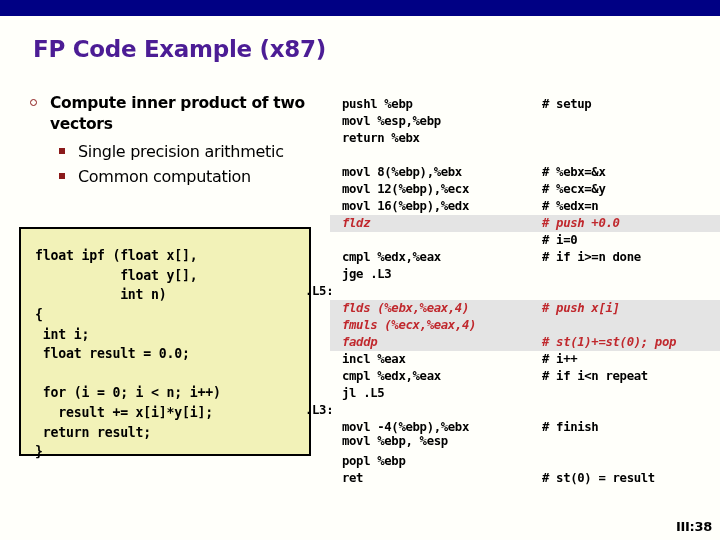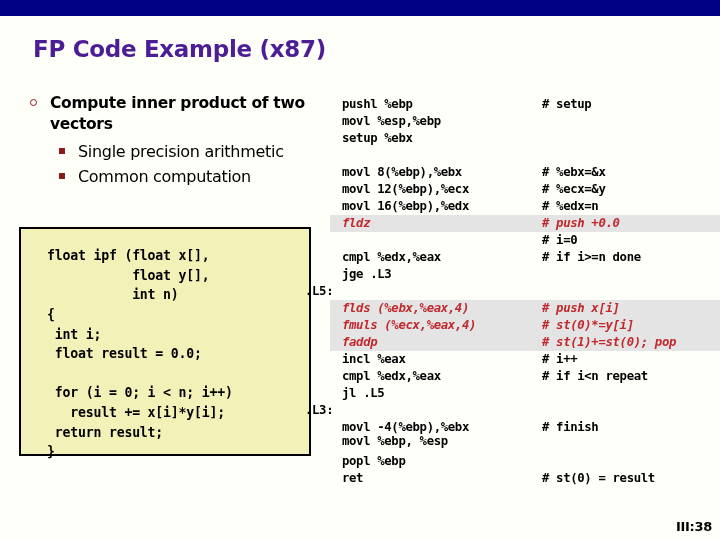--- a/index.html
+++ b/index.html
@@ -86,21 +86,21 @@
     left: 19px;
     top: 227px;
     width: 292px;
     height: 229px;
     background: #f2f2b8;
     border: 2px solid #000000;
     box-sizing: border-box;
   }
   #c-code-text {
     position: absolute;
-    left: 26px;
+    left: 14px;
     top: 4px;
     font-family: "DejaVu Sans Mono", monospace;
     font-size: 13.2px;
     line-height: 19.6px;
     color: #000000;
     white-space: pre;
     font-weight: bold;
     letter-spacing: -0.2px;
   }
 
@@ -202,32 +202,32 @@
    result += x[i]*y[i];
  return result;
 }</pre>
 </div>
 
 <div id="asm-area" style="position: absolute; height: 391px;">
     <div class="hl-band" style="top: 119px; height: 17px; background: rgb(228, 228, 228);"></div>
     <div class="hl-band" style="top: 204px; height: 51px; background: rgb(228, 228, 228);"></div>
     <div class="asm-row" style="position: absolute; left: 0px; top: 0px; width: 415px;"><span class="asm-instr">pushl %ebp</span><span class="asm-comment"># setup</span></div>
     <div class="asm-row" style="position: absolute; left: 0px; top: 17px; width: 415px;"><span class="asm-instr">movl %esp,%ebp</span></div>
-    <div class="asm-row" style="position: absolute; left: 0px; top: 34px; width: 415px;"><span class="asm-instr">setup %ebx</span></div>
+    <div class="asm-row" style="position: absolute; left: 0px; top: 34px; width: 415px;"><span class="asm-instr">return %ebx</span></div>
     <div class="asm-row" style="position: absolute; left: 0px; top: 51px; width: 415px;"></div>
     <div class="asm-row" style="position: absolute; left: 0px; top: 68px; width: 415px;"><span class="asm-instr">movl 8(%ebp),%ebx</span><span class="asm-comment"># %ebx=&amp;x</span></div>
     <div class="asm-row" style="position: absolute; left: 0px; top: 85px; width: 415px;"><span class="asm-instr">movl 12(%ebp),%ecx</span><span class="asm-comment"># %ecx=&amp;y</span></div>
     <div class="asm-row" style="position: absolute; left: 0px; top: 102px; width: 415px;"><span class="asm-instr">movl 16(%ebp),%edx</span><span class="asm-comment"># %edx=n</span></div>
     <div class="asm-row hl" style="position: absolute; left: 0px; top: 119px; width: 415px;"><span class="asm-instr">fldz</span><span class="asm-comment"># push +0.0</span></div>
     <div class="asm-row" style="position: absolute; left: 0px; top: 136px; width: 415px;"><span class="asm-comment"># i=0</span></div>
     <div class="asm-row" style="position: absolute; left: 0px; top: 153px; width: 415px;"><span class="asm-instr">cmpl %edx,%eax</span><span class="asm-comment"># if i&gt;=n done</span></div>
     <div class="asm-row" style="position: absolute; left: 0px; top: 170px; width: 415px;"><span class="asm-instr">jge .L3</span></div>
     <div class="asm-row" style="position: absolute; left: 0px; top: 187px; width: 415px;"><span class="asm-label">.L5:</span></div>
     <div class="asm-row hl" style="position: absolute; left: 0px; top: 204px; width: 415px;"><span class="asm-instr">flds (%ebx,%eax,4)</span><span class="asm-comment"># push x[i]</span></div>
-    <div class="asm-row hl" style="position: absolute; left: 0px; top: 221px; width: 415px;"><span class="asm-instr">fmuls (%ecx,%eax,4)</span><span class="asm-comment"># st(0)*=y[i]</span></div>
+    <div class="asm-row hl" style="position: absolute; left: 0px; top: 221px; width: 415px;"><span class="asm-instr">fmuls (%ecx,%eax,4)</span></div>
     <div class="asm-row hl" style="position: absolute; left: 0px; top: 238px; width: 415px;"><span class="asm-instr">faddp</span><span class="asm-comment"># st(1)+=st(0); pop</span></div>
     <div class="asm-row" style="position: absolute; left: 0px; top: 255px; width: 415px;"><span class="asm-instr">incl %eax</span><span class="asm-comment"># i++</span></div>
     <div class="asm-row" style="position: absolute; left: 0px; top: 272px; width: 415px;"><span class="asm-instr">cmpl %edx,%eax</span><span class="asm-comment"># if i&lt;n repeat</span></div>
     <div class="asm-row" style="position: absolute; left: 0px; top: 289px; width: 415px;"><span class="asm-instr">jl .L5</span></div>
     <div class="asm-row" style="position: absolute; left: 0px; top: 306px; width: 415px;"><span class="asm-label">.L3:</span></div>
     <div class="asm-row" style="position: absolute; left: 0px; top: 323px; width: 415px;"><span class="asm-instr">movl -4(%ebp),%ebx</span><span class="asm-comment"># finish</span></div>
     <div class="asm-row" style="position: absolute; left: 0px; top: 337px; width: 415px;"><span class="asm-instr">movl %ebp, %esp</span></div>
     <div class="asm-row" style="position: absolute; left: 0px; top: 357px; width: 415px;"><span class="asm-instr">popl %ebp</span></div>
     <div class="asm-row" style="position: absolute; left: 0px; top: 374px; width: 415px;"><span class="asm-instr">ret</span><span class="asm-comment"># st(0) = result</span></div>
   </div>

